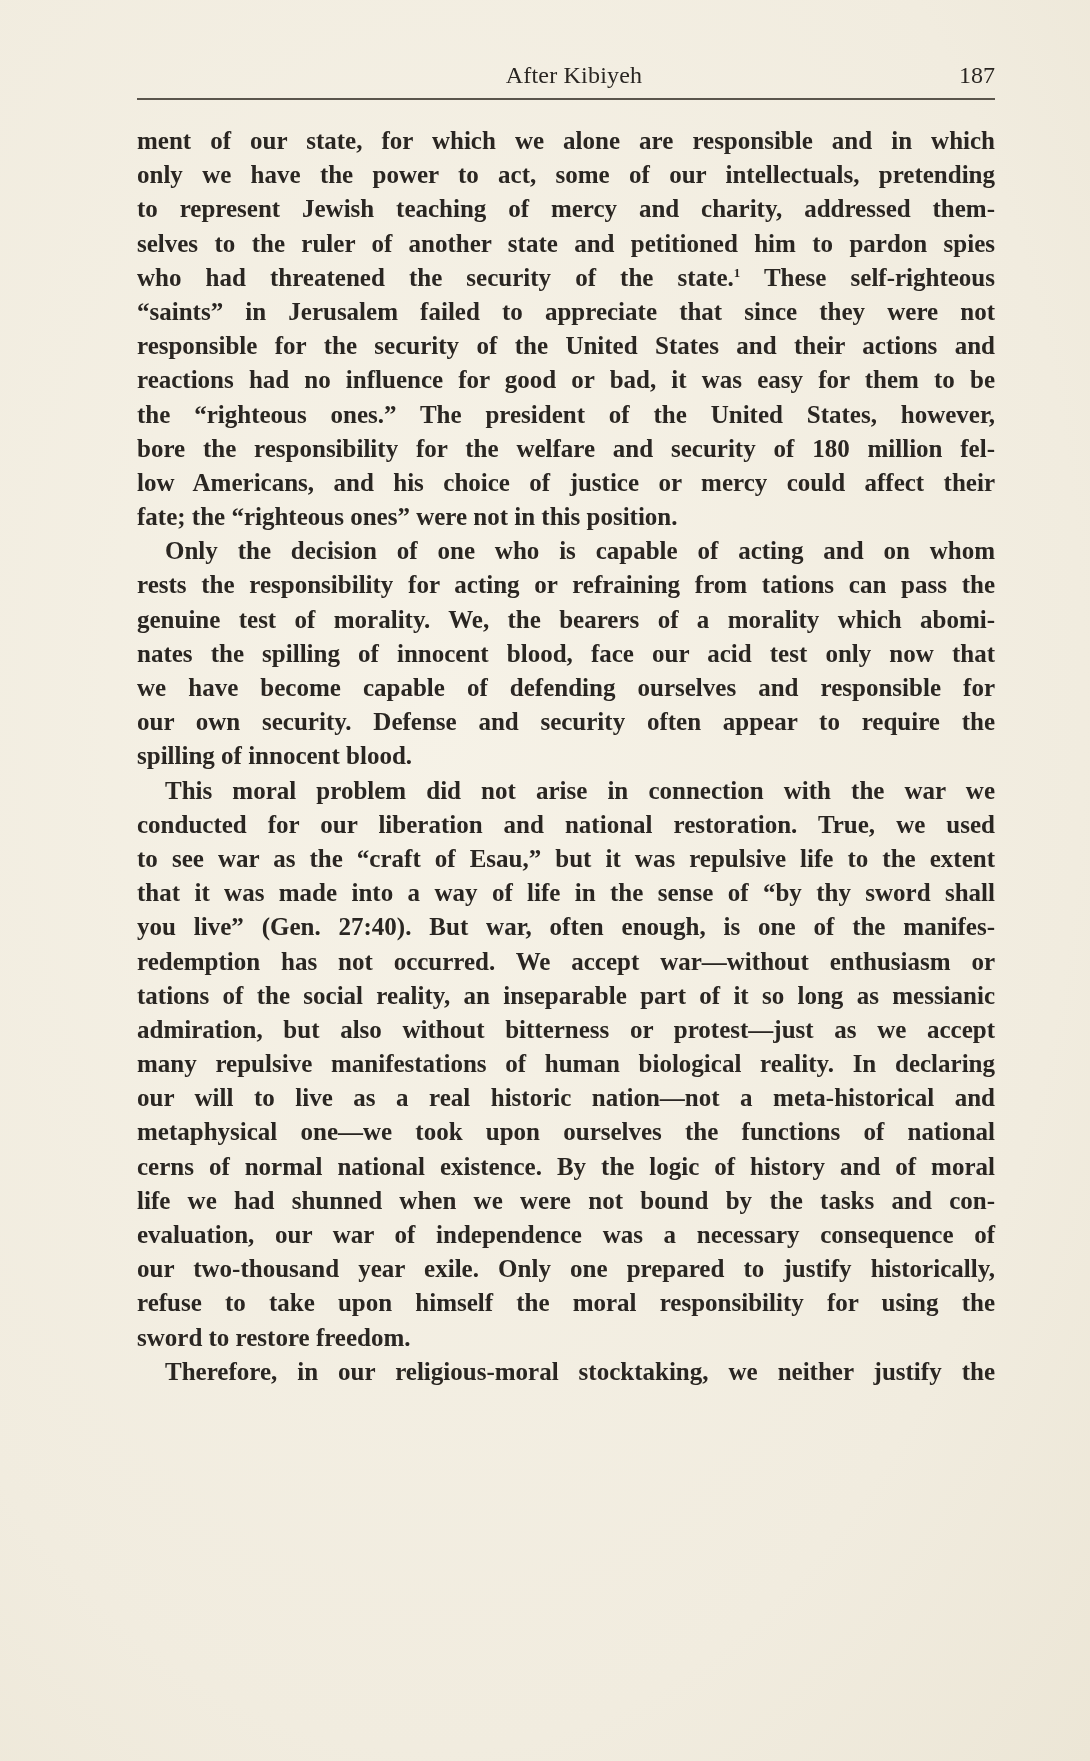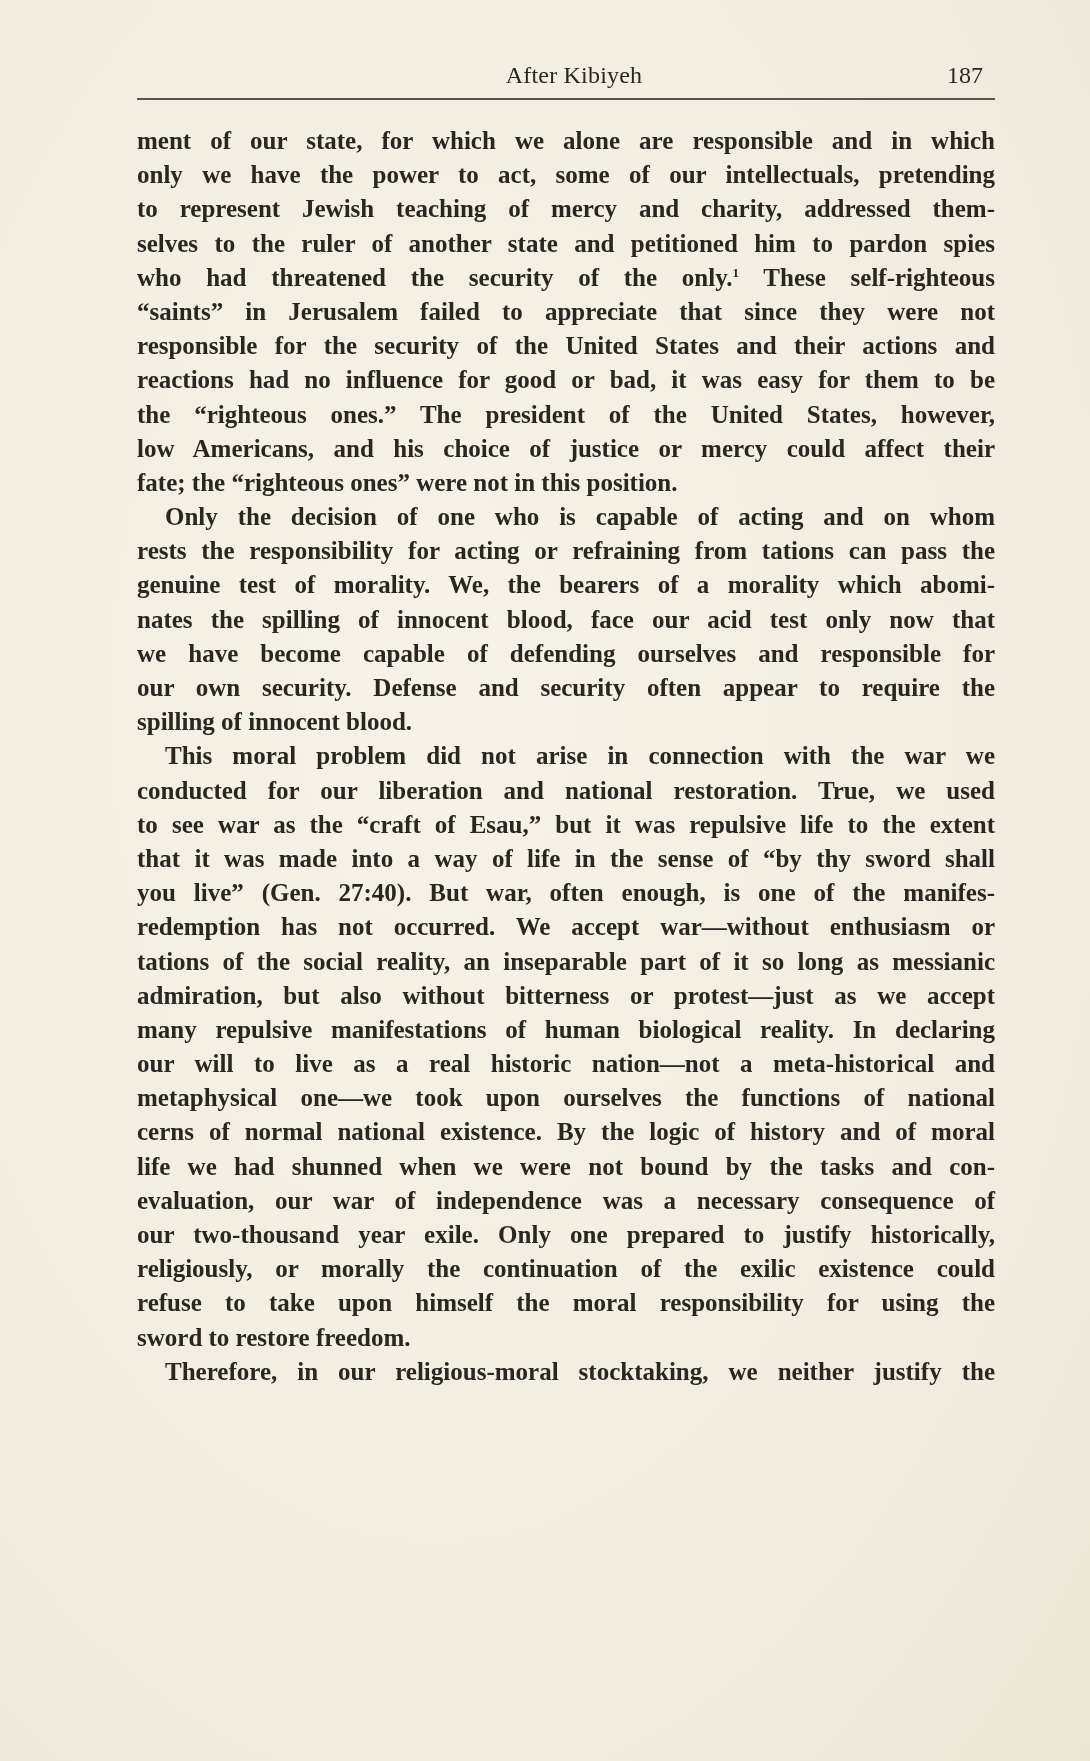--- a/index.html
+++ b/index.html
@@ -16,21 +16,21 @@
     background: radial-gradient(ellipse at 40% 40%, #f6f2e7 0%, #f1ecdf 70%, #ece6d6 100%);
   }
   .running-head {
     position: absolute; left: 137px; top: 58px; width: 858px; height: 40px;
   }
   .running-title {
     position: absolute; left: 16px; right: 0; top: 4px;
     text-align: center; font-size: 24px; letter-spacing: 0.2px;
   }
   .page-number {
-    position: absolute; right: 12px; top: 4px; font-size: 24px;
+    position: absolute; right: 0; top: 4px; font-size: 24px;
   }
   .head-rule {
     position: absolute; left: 137px; top: 98px; width: 858px; height: 0;
     border-top: 2px solid #5a554c;
   }
   .text-block {
     position: absolute; left: 137px; top: 124px; width: 858px;
   }
   .line {
     height: 34.2px; line-height: 34.2px;
@@ -52,25 +52,26 @@
   <div class="running-head">
     <div class="running-title">After Kibiyeh</div>
     <div class="page-number">187</div>
   </div>
   <div class="head-rule"></div>
   <div class="text-block" id="text-block">
       <div class="line"><span>ment of our state, for which we alone are responsible and in which</span></div>
       <div class="line"><span>only we have the power to act, some of our intellectuals, pretending</span></div>
       <div class="line"><span>to represent Jewish teaching of mercy and charity, addressed them-</span></div>
       <div class="line"><span>selves to the ruler of another state and petitioned him to pardon spies</span></div>
-      <div class="line"><span>who had threatened the security of the only.</span><sup>1</sup><span> These self-righteous</span></div>
+      <div class="line"><span>who had threatened the security of the state.</span><sup>1</sup><span> These self-righteous</span></div>
       <div class="line"><span>“saints” in Jerusalem failed to appreciate that since they were not</span></div>
       <div class="line"><span>responsible for the security of the United States and their actions and</span></div>
       <div class="line"><span>reactions had no influence for good or bad, it was easy for them to be</span></div>
       <div class="line"><span>the “righteous ones.” The president of the United States, however,</span></div>
+      <div class="line"><span>bore the responsibility for the welfare and security of 180 million fel-</span></div>
       <div class="line"><span>low Americans, and his choice of justice or mercy could affect their</span></div>
       <div class="line last"><span>fate; the “righteous ones” were not in this position.</span></div>
       <div class="line indent"><span>Only the decision of one who is capable of acting and on whom</span></div>
       <div class="line"><span>rests the responsibility for acting or refraining from tations can pass the</span></div>
       <div class="line"><span>genuine test of morality. We, the bearers of a morality which abomi-</span></div>
       <div class="line"><span>nates the spilling of innocent blood, face our acid test only now that</span></div>
       <div class="line"><span>we have become capable of defending ourselves and responsible for</span></div>
       <div class="line"><span>our own security. Defense and security often appear to require the</span></div>
       <div class="line last"><span>spilling of innocent blood.</span></div>
       <div class="line indent"><span>This moral problem did not arise in connection with the war we</span></div>
@@ -81,18 +82,17 @@
       <div class="line"><span>redemption has not occurred. We accept war—without enthusiasm or</span></div>
       <div class="line"><span>tations of the social reality, an inseparable part of it so long as messianic</span></div>
       <div class="line"><span>admiration, but also without bitterness or protest—just as we accept</span></div>
       <div class="line"><span>many repulsive manifestations of human biological reality. In declaring</span></div>
       <div class="line"><span>our will to live as a real historic nation—not a meta-historical and</span></div>
       <div class="line"><span>metaphysical one—we took upon ourselves the functions of national</span></div>
       <div class="line"><span>cerns of normal national existence. By the logic of history and of moral</span></div>
       <div class="line"><span>life we had shunned when we were not bound by the tasks and con-</span></div>
       <div class="line"><span>evaluation, our war of independence was a necessary consequence of</span></div>
       <div class="line"><span>our two-thousand year exile. Only one prepared to justify historically,</span></div>
-      <div class="line"><span>religiously, or morally the continuation of the exilic existence could</span></div>
       <div class="line"><span>refuse to take upon himself the moral responsibility for using the</span></div>
       <div class="line last"><span>sword to restore freedom.</span></div>
       <div class="line indent"><span>Therefore, in our religious-moral stocktaking, we neither justify the</span></div>
     </div>
 </div>
 
 </body></html>

